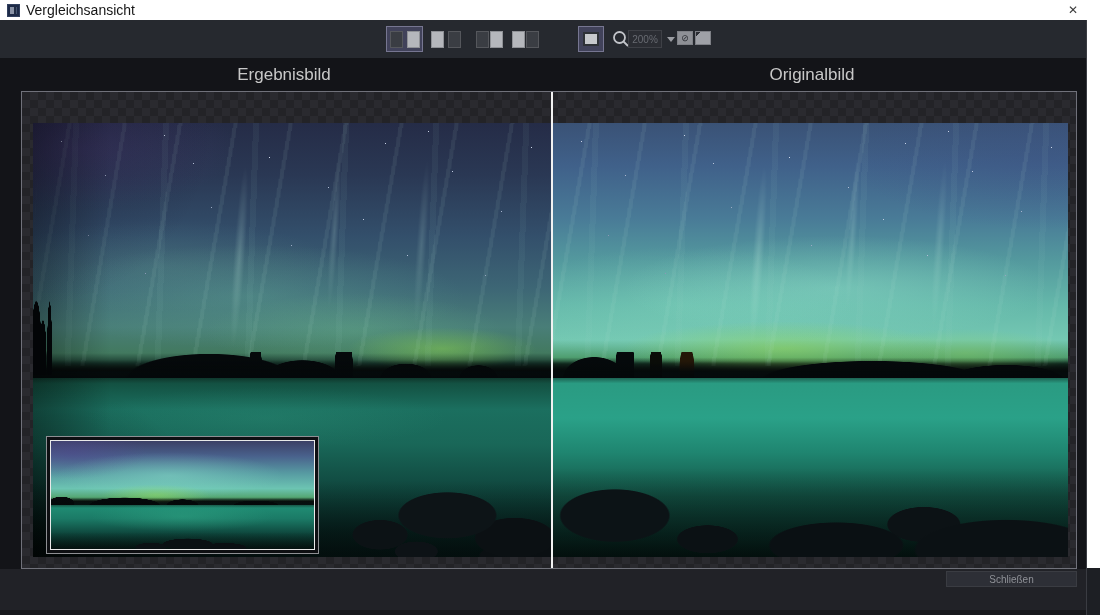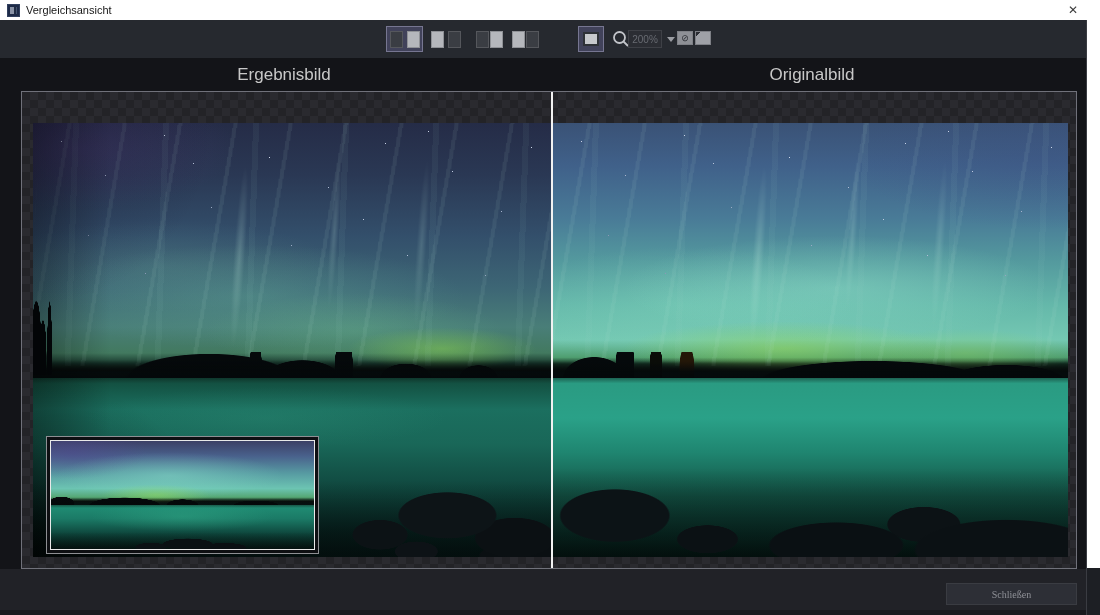--- a/index.html
+++ b/index.html
@@ -6,21 +6,21 @@
   body{width:1100px;height:615px;position:relative;overflow:hidden;background:#ffffff;
        font-family:"Liberation Sans", sans-serif;}
 
   
   .titlebar{position:absolute;top:0;left:0;width:1100px;height:20px;background:var(--titlebar-bg,#ffffff);
             display:flex;align-items:center;z-index:40}
   .app-icon{width:13px;height:13px;margin-left:7px;background:#1d2a47;border:1px solid #31405e;
             box-sizing:border-box;position:relative}
   .app-icon::after{content:"";position:absolute;inset:2px;
             background:linear-gradient(90deg,#8a93a6 0 4px,#202c44 4px 6px,#44546f 6px 100%)}
-  .window-title{font-size:11px;color:#161616;margin-left:6px}
+  .window-title{font-size:14px;color:#161616;margin-left:6px}
   .close-btn{position:absolute;right:12px;top:0;width:30px;height:20px;display:flex;align-items:center;
              justify-content:center;color:#3c3c3c;font-size:12px;line-height:1}
 
   
   .dialog{position:absolute;top:20px;left:0;width:1086px;height:595px;background:#131418;
           border-right:1px solid #3a3c42;box-sizing:content-box;z-index:10}
   .gutter-dark{position:absolute;left:1087px;top:568px;width:13px;height:47px;background:#1d1f24;z-index:5}
 
   
   .toolbar{position:absolute;top:0;left:0;width:100%;height:38px;background:var(--toolbar-bg,#26292f)}
@@ -162,24 +162,24 @@
       radial-gradient(ellipse 14% 80% at 78% 105%, #05090b 60%, transparent 62%),
       radial-gradient(ellipse 8% 120% at 4% 90%, #05090b 60%, transparent 62%)}
   .nav-rocks{position:absolute;left:0;right:0;bottom:0;height:22%;background:
       radial-gradient(ellipse 16% 40% at 52% 80%, #0a1013 58%, transparent 60%),
       radial-gradient(ellipse 10% 30% at 38% 92%, #0b1114 58%, transparent 60%),
       radial-gradient(ellipse 14% 34% at 66% 95%, #0a0f12 58%, transparent 60%),
       linear-gradient(180deg, transparent 0 30%, rgba(2,6,6,0.6) 100%)}
 
   
   .footer{position:absolute;top:549px;left:0;width:100%;height:41px;background:var(--footer-bg,#212227)}
-  .close-dialog-btn{position:absolute;right:9px;top:14px;width:131px;height:22px;box-sizing:border-box;
+  .close-dialog-btn{position:absolute;right:9px;top:2px;width:131px;height:16px;box-sizing:border-box;
      background:var(--close-btn-bg,#2d2f36);border:1px solid #3a3c42;color:var(--close-btn-text,#8f9197);
      font-size:10px;display:flex;align-items:center;justify-content:center;cursor:pointer;
-     font-family:Liberation Serif, serif}
+     font-family:Liberation Sans, sans-serif}
   .bottom-line{position:absolute;top:590px;left:0;width:100%;height:5px;background:#17181c}
 </style>
 </head>
 <body>
 
 <div class="titlebar">
   <span class="app-icon"></span>
   <span class="window-title">Vergleichsansicht</span>
   <span class="close-btn">✕</span>
 </div>

